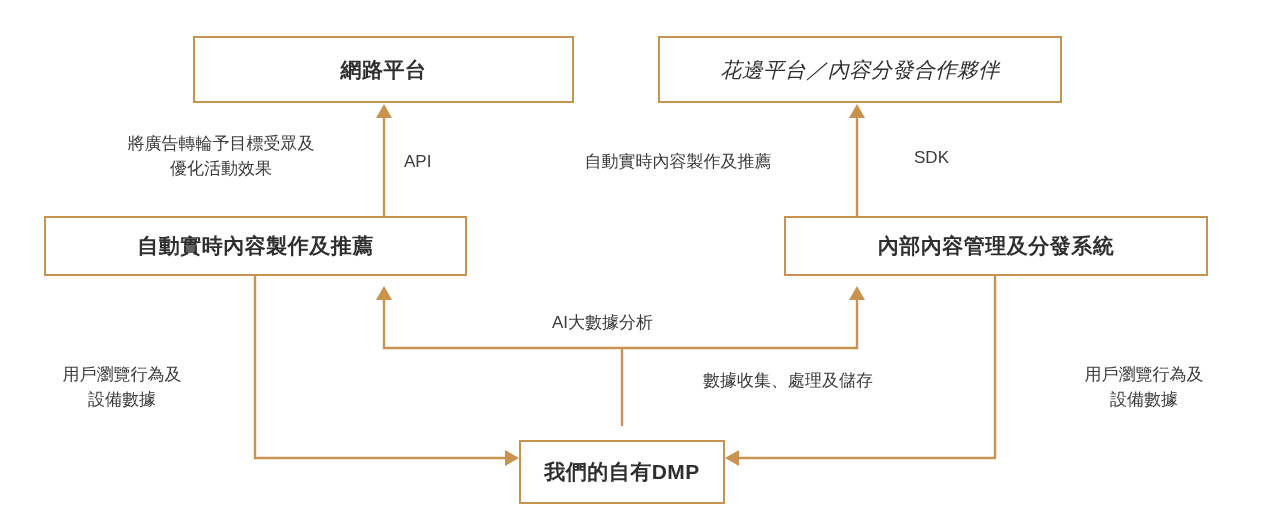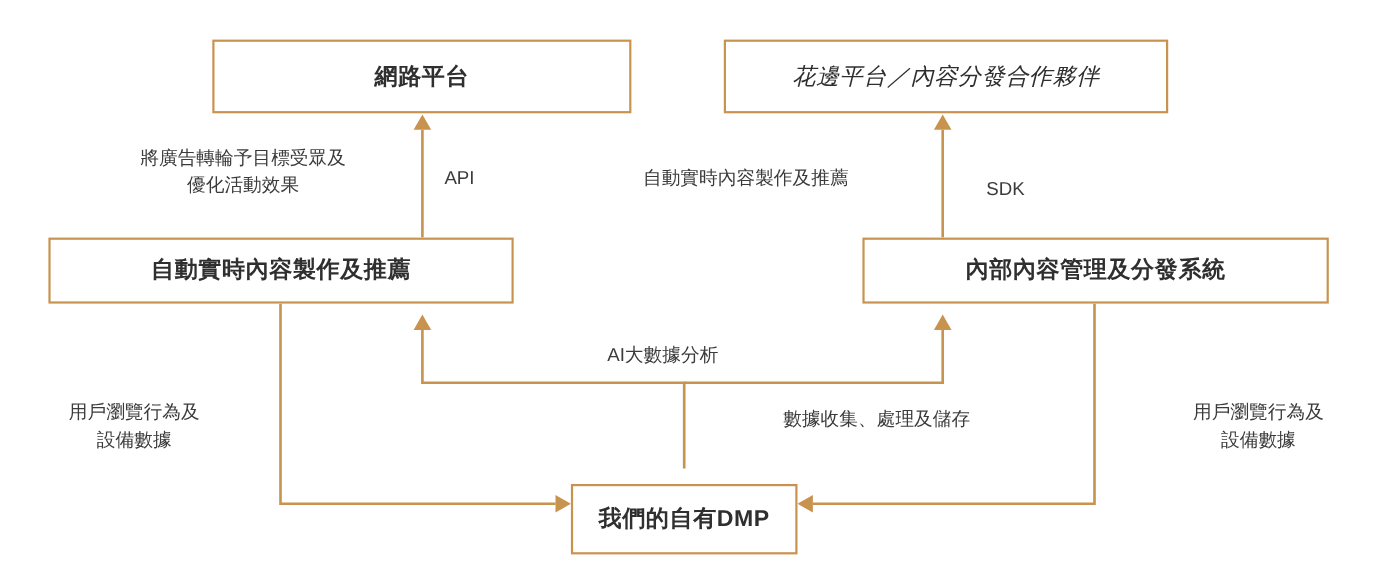--- a/index.html
+++ b/index.html
@@ -121,25 +121,25 @@
     <span class="node-label">我們的自有DMP</span>
   </div>
 
   <div class="edge-label" style="left:76px; top:132px; width:290px;">將廣告轉輪予目標受眾及
 優化活動效果</div>
 
   <div class="edge-label" style="left:404px; top:150px; width:70px; text-align:left;">API</div>
 
   <div class="edge-label" style="left:548px; top:150px; width:260px;">自動實時內容製作及推薦</div>
 
-  <div class="edge-label" style="left:879px; top:160px; width:70px; text-align:center;">SDK</div>
+  <div class="edge-label" style="left:879px; top:146px; width:70px; text-align:right;">SDK</div>
 
   <div class="edge-label" style="left:552px; top:311px; width:150px; text-align:left;">AI大數據分析</div>
 
-  <div class="edge-label" style="left:712px; top:369px; width:240px; text-align:left;">數據收集、處理及儲存</div>
+  <div class="edge-label" style="left:668px; top:369px; width:240px; text-align:center;">數據收集、處理及儲存</div>
 
   <div class="edge-label" style="left:24px; top:363px; width:196px;">用戶瀏覽行為及
 設備數據</div>
 
   <div class="edge-label" style="left:1046px; top:363px; width:196px;">用戶瀏覽行為及
 設備數據</div>
 
 </div>
 
 </body></html>

